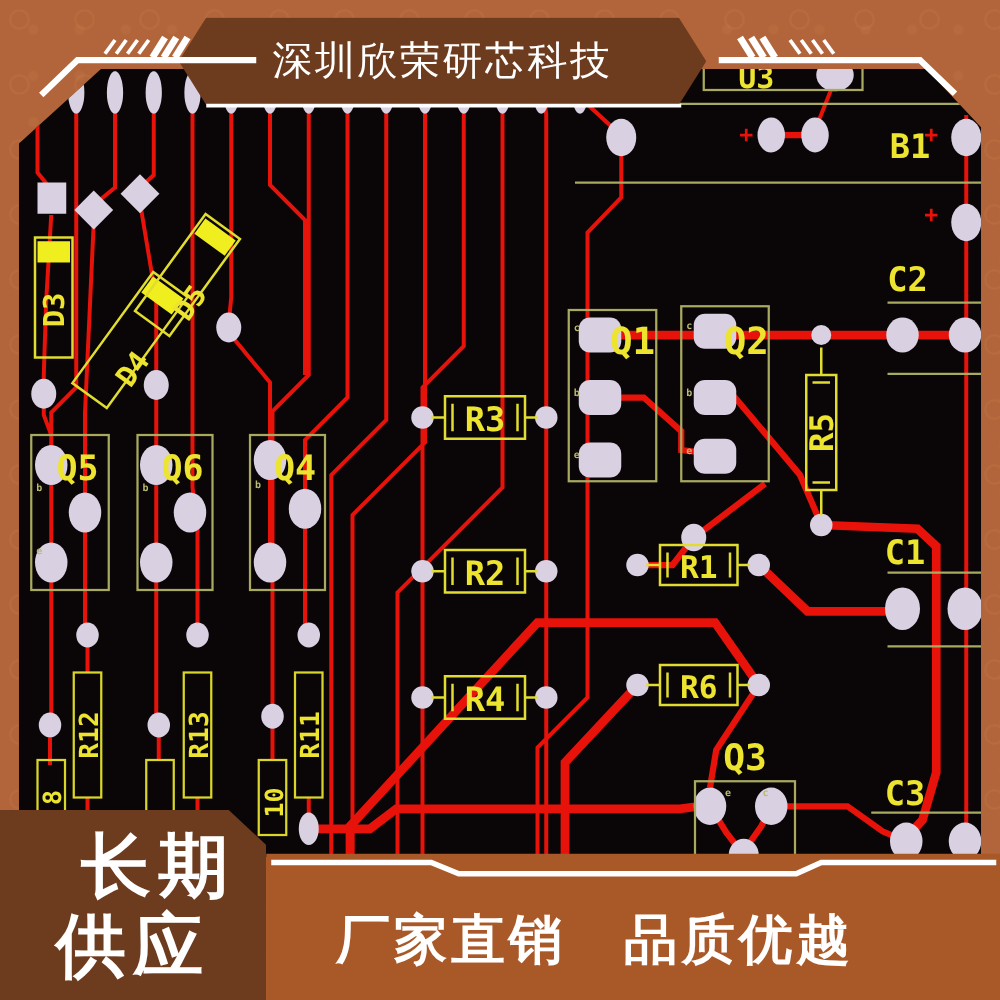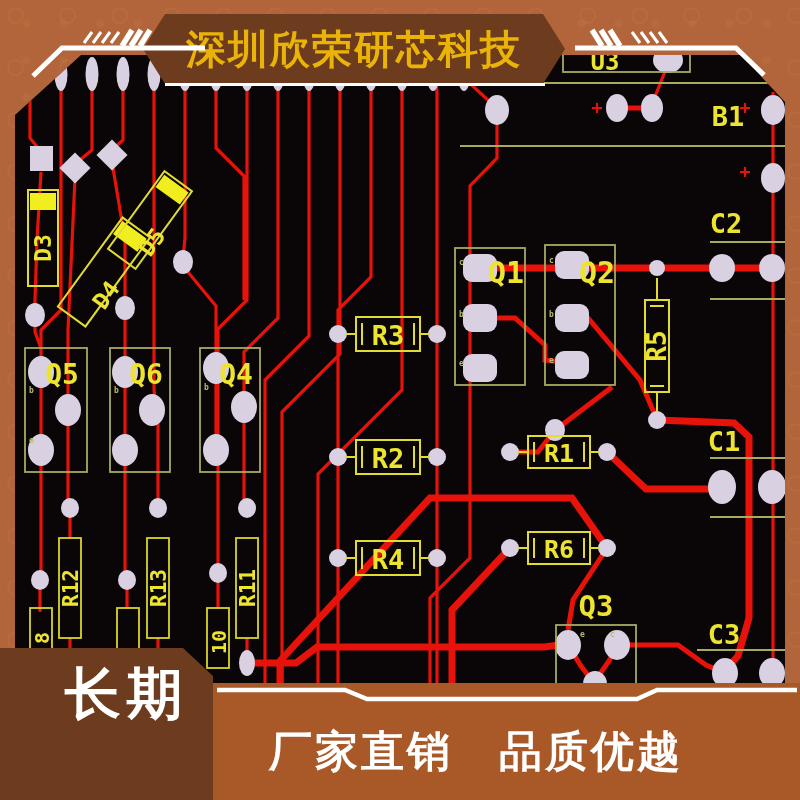--- a/index.html
+++ b/index.html
@@ -17,21 +17,21 @@
     clip-path:polygon(0 60px,66px 0,726px 0,770px 47px,770px 631px,0 631px);
   }
   .pcb svg{display:block;}
   .slk-label{font-family:"DejaVu Sans Mono",monospace;font-weight:bold;fill:#ece42f;}
   .pin-letter{font-family:"DejaVu Sans Mono",monospace;fill:#b9bb6e;font-weight:bold;}
   .banner{
     position:absolute;left:143px;top:14px;width:422px;height:70px;background:#6d3b1d;
     clip-path:polygon(0 50%,22px 0,400px 0,422px 50%,400px 100%,22px 100%);
     display:flex;align-items:center;justify-content:center;z-index:30;
   }
-  .banner span{color:#eab308;font-size:40px;font-weight:bold;letter-spacing:2px;white-space:nowrap;}
+  .banner span{color:#ffffff;font-size:32px;font-weight:normal;letter-spacing:2px;white-space:nowrap;}
   .banner-underline{position:absolute;left:165px;top:83px;width:380px;height:3px;background:#fff;z-index:31;}
   .panel-bl{
     position:absolute;left:0;top:648px;width:213px;height:152px;background:#6d3b1d;
     clip-path:polygon(0 0,183px 0,213px 28px,213px 152px,0 152px);
     z-index:40;color:#fff;text-align:center;
   }
   .panel-bl .l1,.panel-bl .l2{font-size:56px;font-weight:bold;line-height:64px;letter-spacing:6px;}
   .panel-bl .l1{margin-top:14px;padding-left:40px;}
   .panel-br{
     position:absolute;left:213px;top:683px;width:587px;height:117px;background:#a95827;z-index:35;
@@ -279,20 +279,21 @@
     </svg>
   </div>
 
   <div class="banner pattern">
     <span>深圳欣荣研芯科技</span>
   </div>
   <div class="banner-underline"></div>
 
   <div class="panel-bl pattern">
     <div class="l1">长期</div>
+    <div class="l2">供应</div>
   </div>
 
   <div class="panel-br">
     <div class="slogan">厂家直销　品质优越</div>
   </div>
 
   <svg class="deco" viewBox="0 0 800 800">
     <g stroke="#ffffff" fill="none">
       <polyline points="33,76 62,48 205,48" stroke-width="5"></polyline>
       <polyline points="575,48 736,48 764,75" stroke-width="5"></polyline>

